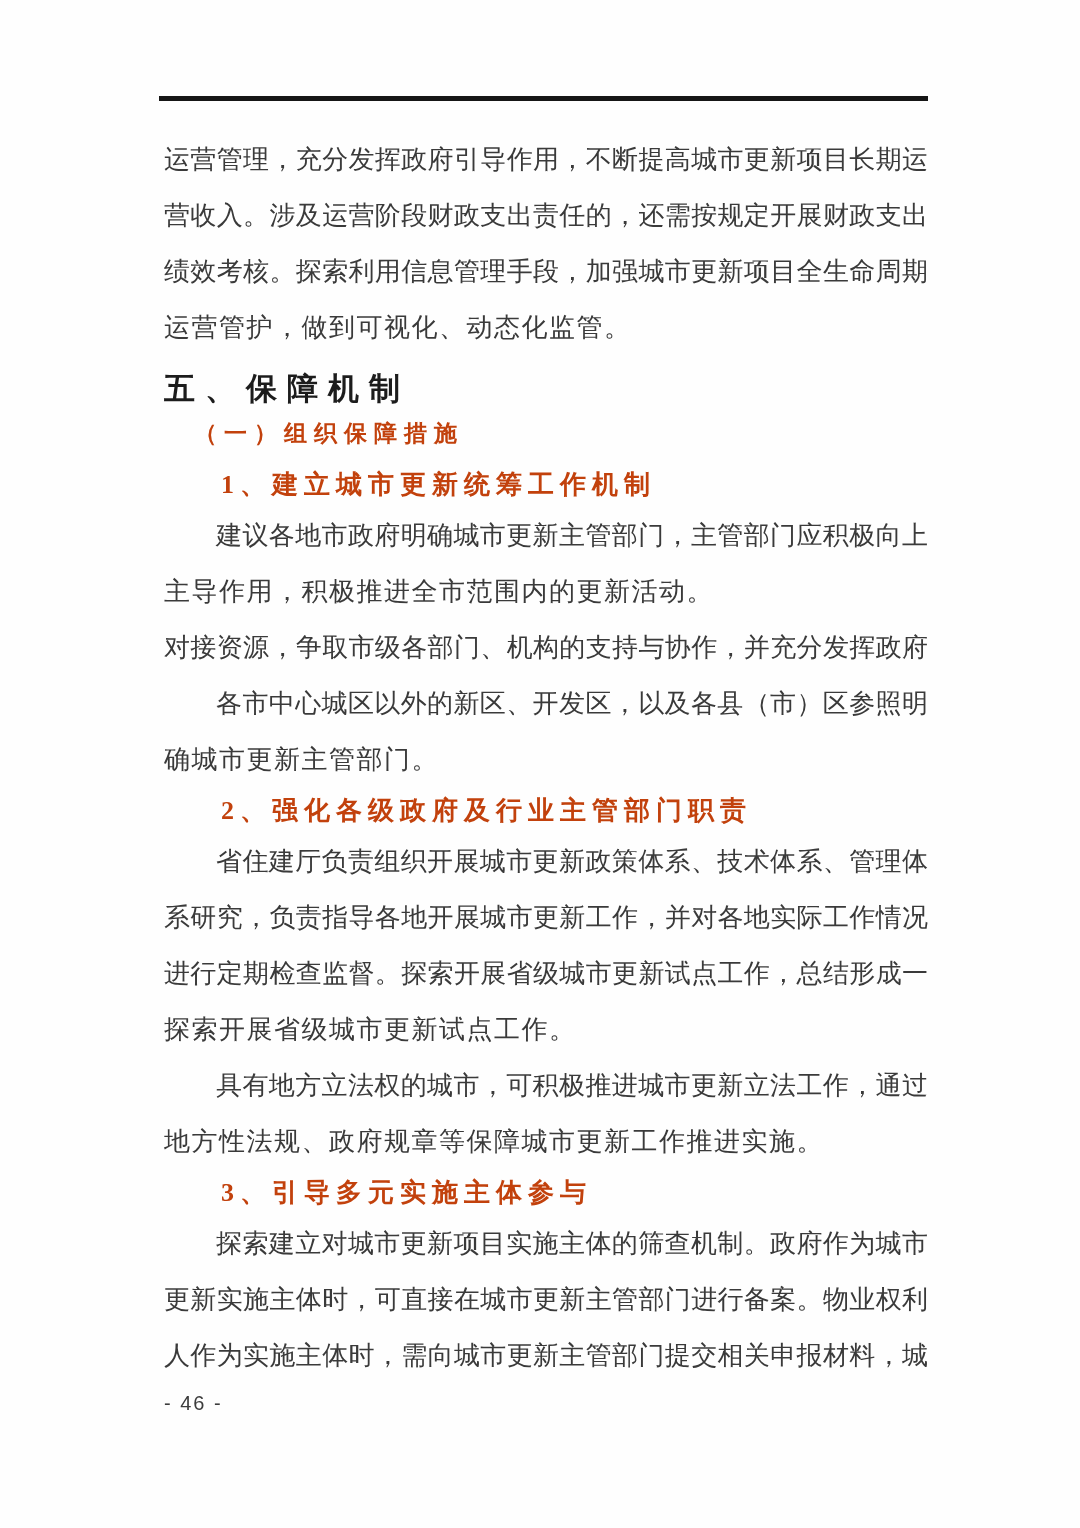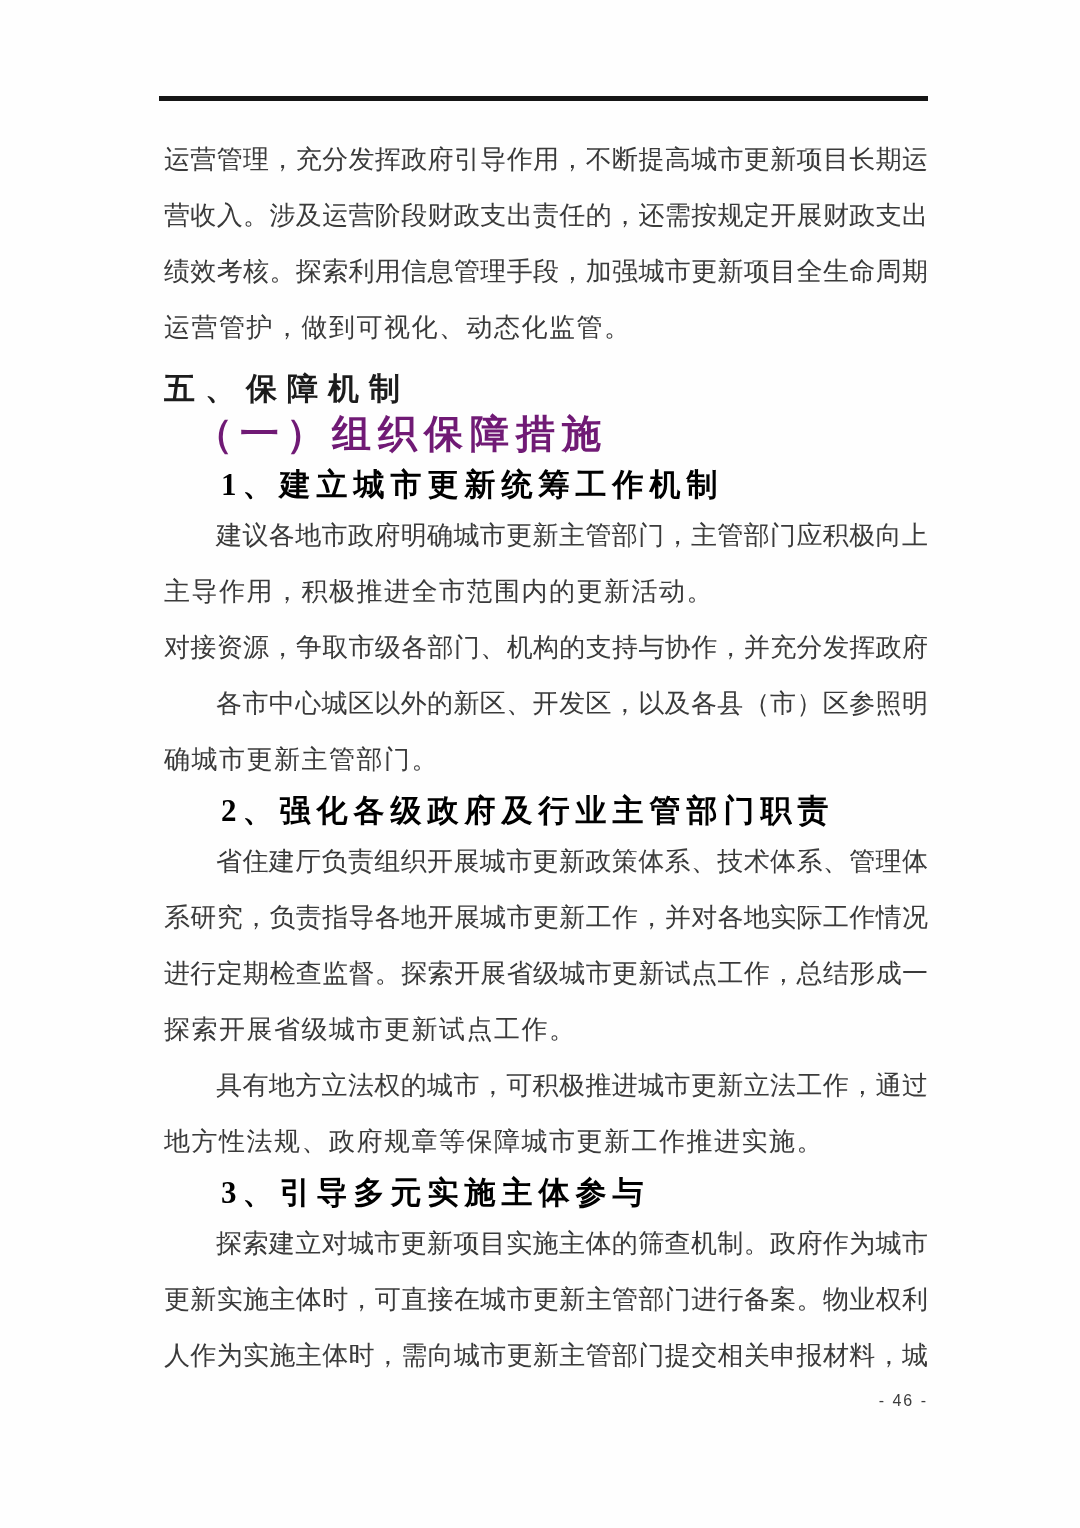--- a/index.html
+++ b/index.html
@@ -52,46 +52,46 @@
     font-family: "Liberation Sans", "DejaVu Sans", sans-serif;
     font-weight: bold;
     font-size: 31px;
     line-height: 44px;
     letter-spacing: 10px;
     color: #1c1c1c;
     margin-top: 11px;
   }
   .heading2 {
     font-weight: bold;
-    font-size: 39px;
+    font-size: 23px;
     line-height: 46px;
     letter-spacing: 7px;
-    color: #701a75;
+    color: #c2410c;
     padding-left: 30px;
   }
   .heading3 {
     font-weight: bold;
-    font-size: 31px;
+    font-size: 26px;
     line-height: 46px;
     letter-spacing: 6px;
-    color: #000000;
+    color: #c2410c;
     padding-left: 57px;
     margin-top: 5px;
   }
   .para + .heading3 {
     margin-top: 0;
   }
   .heading3 + .para {
     margin-top: 0;
   }
   .footer {
     margin-top: 8px;
-    text-align: right;
+    text-align: left;
     font-family: "Liberation Sans", "DejaVu Sans", sans-serif;
-    font-size: 16px;
+    font-size: 20px;
     letter-spacing: 2px;
     color: #3c3c3c;
   }
 </style>
 </head>
 <body>
 
 <div class="page">
   <div class="content">
     <div class="header-rule"></div>

